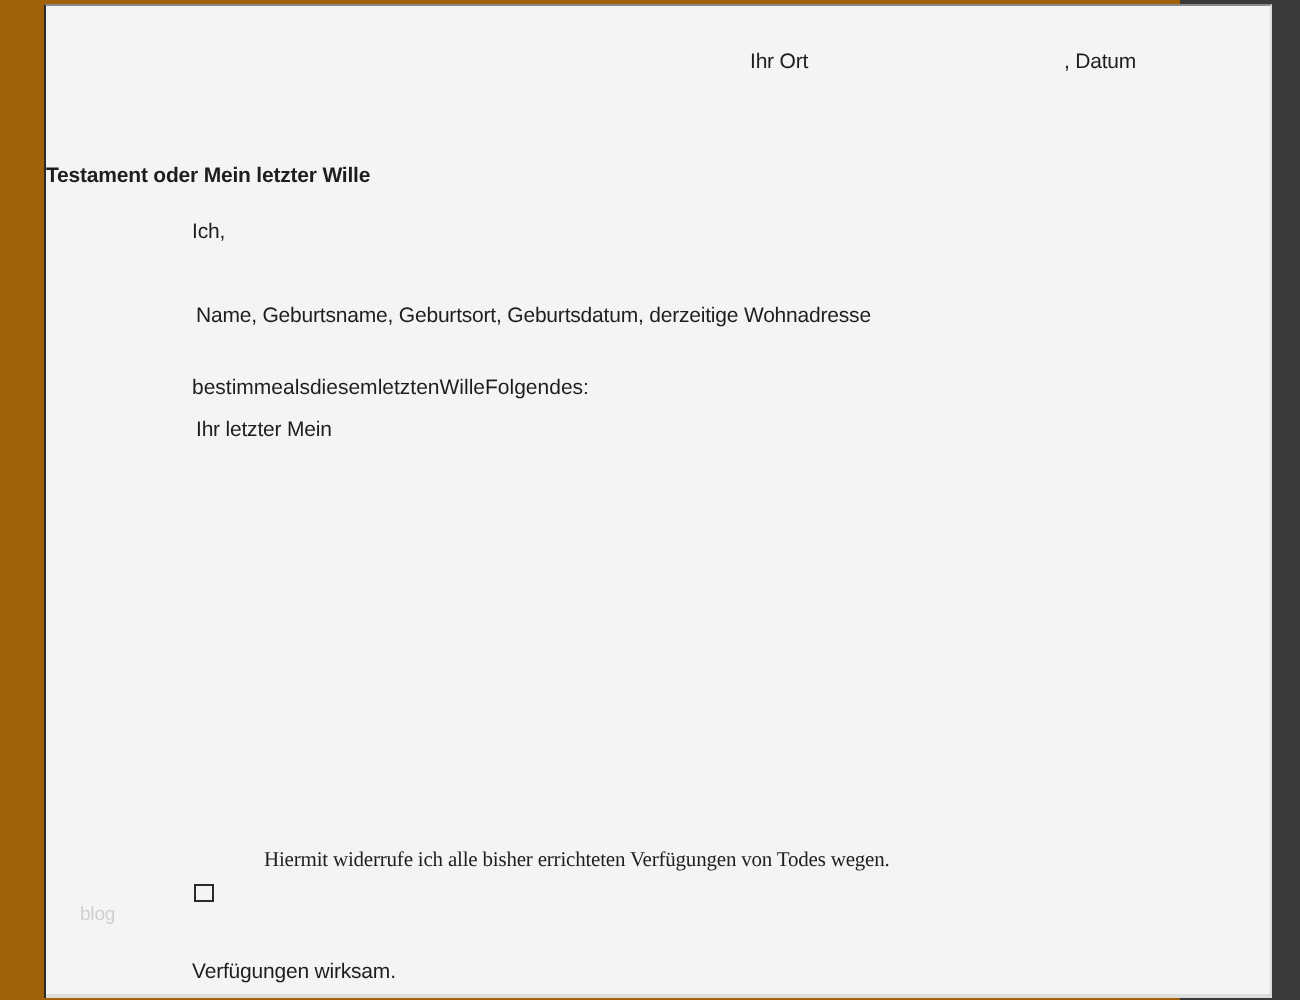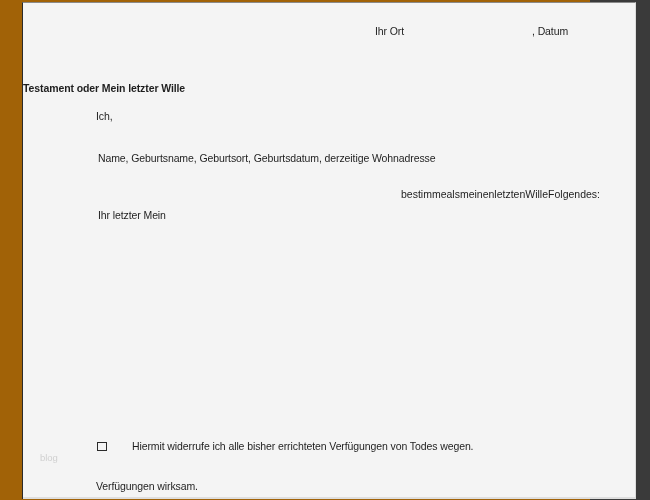--- a/index.html
+++ b/index.html
@@ -52,40 +52,39 @@
       font-weight: bold;
     }
     .ich { left: 73px; top: 107px; }
     .identity { left: 75px; top: 125px; margin-top: 24px; }
     .decl {
       position: absolute;
       left: 73px;
       width: 468px;
       top: 185px;
       display: flex;
-      justify-content: flex-end;
+      justify-content: flex-start;
       white-space: nowrap;
-      margin-left: 36px;
     }
     .lastwill { left: 75px; top: 206px; }
     .watermark {
       left: 17px; top: 449px;
       color: #d0d0d0;
       font-size: 9.5px;
     }
     .checkbox {
       position: absolute;
       left: 74px;
       top: 439px;
       width: 8px;
       height: 7px;
       border: 1.3px solid #2a2a2a;
       background: #f4f4f4;
     }
-    .revoke { left: 109px; top: 437px; }
+    .revoke { left: 109px; top: 422px; font-family: Liberation Serif, serif; }
     .clause {
       position: absolute;
       left: 73px;
       top: 459px;
       width: 468px;
       line-height: 19px;
       text-align: justify;
       text-align-last: justify;
     }
     .clause2 { left: 73px; top: 477px; }
@@ -100,21 +99,21 @@
     <span class="t date">, Datum</span>
 
     <span class="t title">Testament oder Mein letzter Wille</span>
 
     <span class="t ich">Ich,</span>
     <span class="t identity">Name, Geburtsname, Geburtsort, Geburtsdatum, derzeitige Wohnadresse</span>
 
     <div class="decl">
       <span>bestimme</span>
       <span>als</span>
-      <span>meinen</span>
+      <span>diesem</span>
       <span>letzten</span>
       <span>Wille</span>
       <span>Folgendes:</span>
     </div>
 
     <span class="t lastwill">Ihr letzter Mein</span>
 
     <span class="t watermark">blog</span>
 
     <div class="checkbox"></div>

